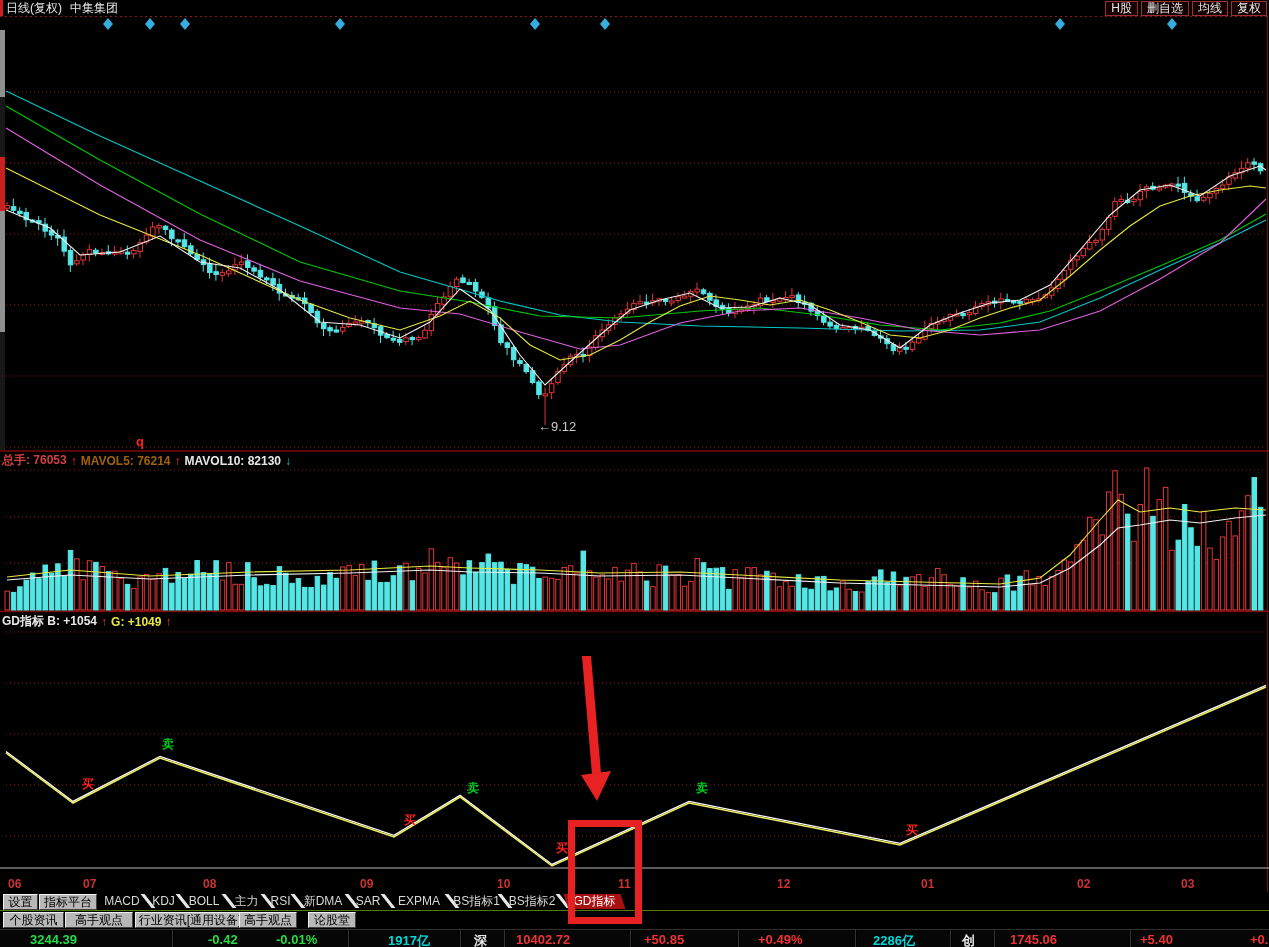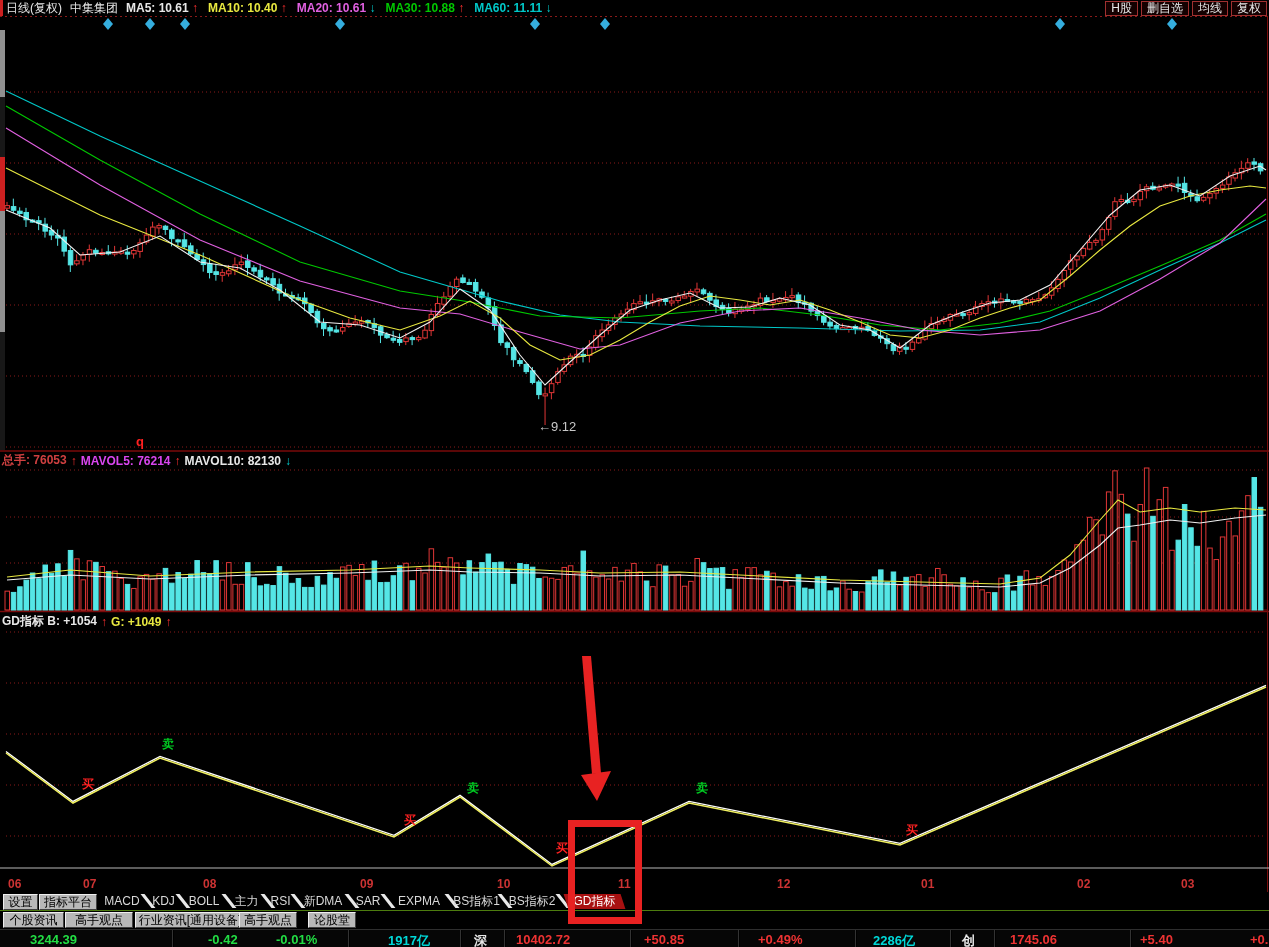--- a/index.html
+++ b/index.html
@@ -729,39 +729,32 @@
         <text x="921" y="888" fill="#cc3333" font-size="12" font-weight="bold">01</text>
         <text x="1077" y="888" fill="#cc3333" font-size="12" font-weight="bold">02</text>
         <text x="1181" y="888" fill="#cc3333" font-size="12" font-weight="bold">03</text>
       </g>
     </svg>
 
 <div id="titlebar">
   <span class="redtick"></span>
   <span class="t">日线(复权)</span>
   <span class="t">中集集团</span>
-  <span id="ma-values" style="display:flex;">
-        <span class="ma" style="color: rgb(232, 232, 232);">MA5: 10.61 <span class="arrow-up">↑</span></span>
-        <span class="ma" style="color: rgb(232, 232, 64);">MA10: 10.40 <span class="arrow-up">↑</span></span>
-        <span class="ma" style="color: rgb(224, 96, 224);">MA20: 10.61 <span class="arrow-dn">↓</span></span>
-        <span class="ma" style="color: rgb(0, 200, 0);">MA30: 10.88 <span class="arrow-up">↑</span></span>
-        <span class="ma" style="color: rgb(0, 200, 200);">MA60: 11.11 <span class="arrow-dn">↓</span></span>
-      </span>
 </div>
 <div id="tb-buttons">
       <div class="tb-btn">H股</div>
       <div class="tb-btn">删自选</div>
       <div class="tb-btn">均线</div>
       <div class="tb-btn">复权</div>
     </div>
 
 <div class="pane-header" id="volume-header" style="top:452px;">
       <span style="color: rgb(208, 64, 64);">总手: 76053</span>
       <span class="arrow-up" style="color: rgb(255, 48, 48);">↑</span>
-      <span style="color: #d946ef; text-align: right;">MAVOL5: 76214</span>
+      <span style="color: #a16207; text-align: right;">MAVOL5: 76214</span>
       <span class="arrow-up" style="color: rgb(255, 48, 48);">↑</span>
       <span style="color: rgb(232, 232, 232);">MAVOL10: 82130</span>
       <span class="arrow-dn" style="color: rgb(0, 208, 208);">↓</span>
     </div>
 <div class="pane-header" id="gd-header" style="top:613px;text-decoration:underline;">
       <span style="color: rgb(232, 232, 232);">GD指标 B: +1054</span>
       <span class="arrow-up" style="color: rgb(255, 48, 48);">↑</span>
       <span style="color: rgb(232, 232, 64);">G: +1049</span>
       <span class="arrow-up" style="color: rgb(255, 48, 48);">↑</span>
     </div>

